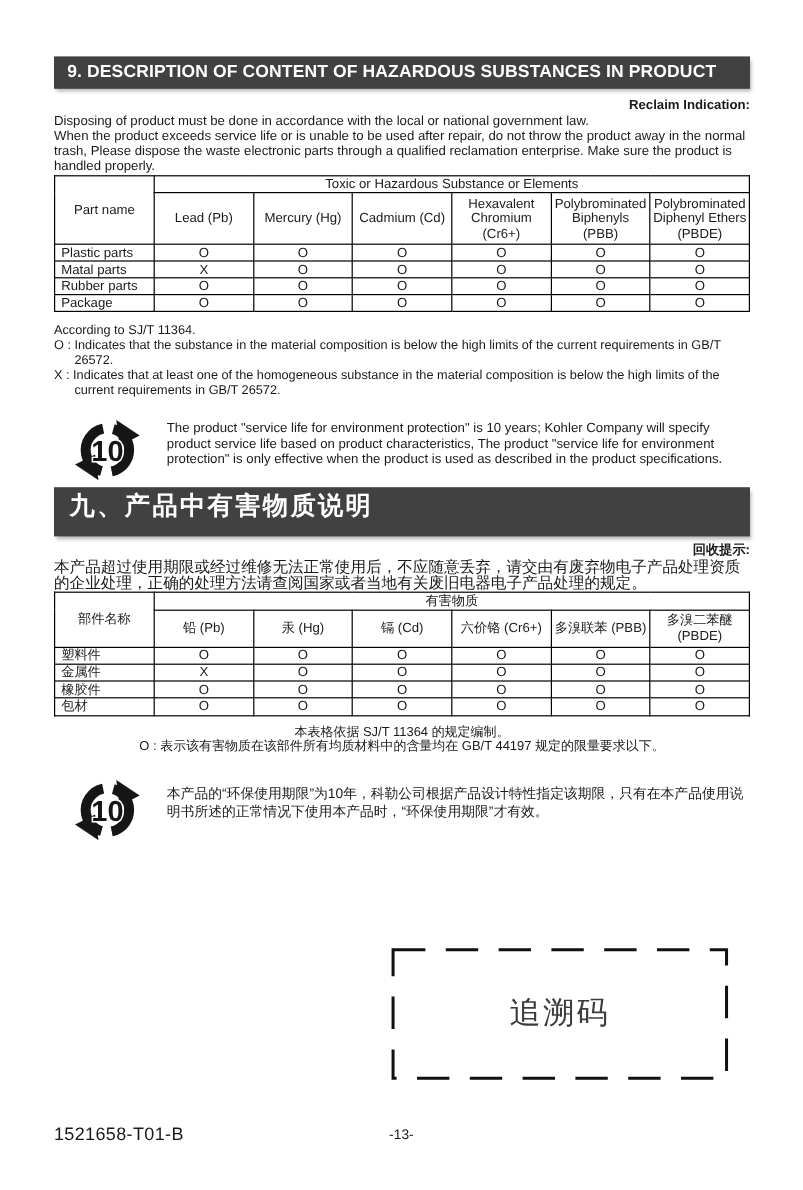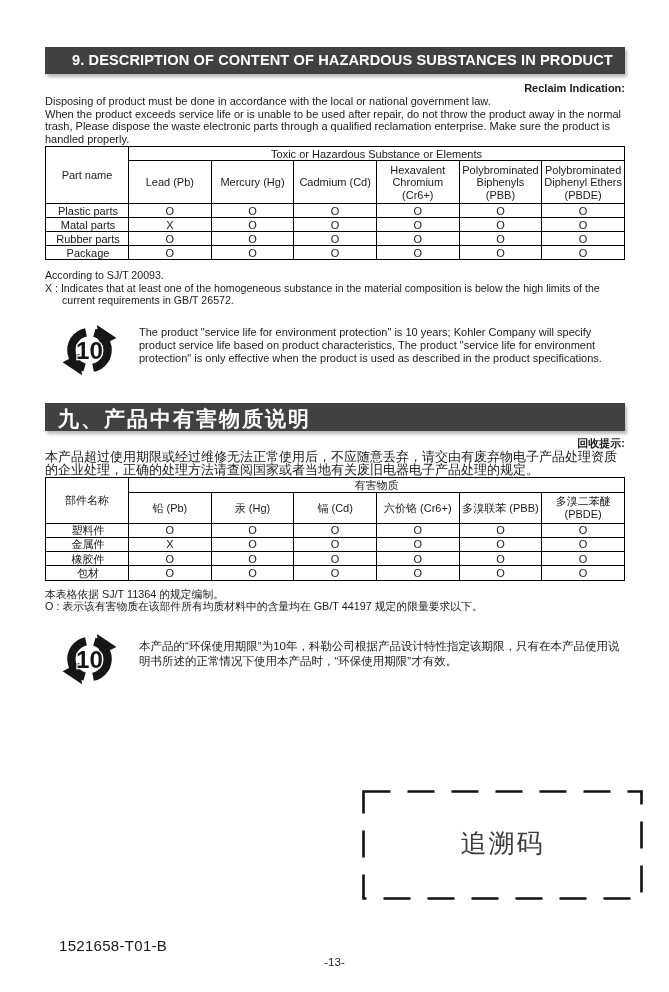--- a/index.html
+++ b/index.html
@@ -8,70 +8,70 @@
     font-family:"Liberation Sans","DejaVu Sans",sans-serif;
     color:#1a1a1a;
     -webkit-font-smoothing:antialiased;
   }
   .page { position:relative; box-sizing:border-box; width:669px; height:992px;
           padding:47px 44px 0 45px; }
 
   
   .bar { background:var(--bar-color,#414141); color:#ffffff; font-weight:bold;
          box-shadow:2px 3px 3px rgba(0,0,0,0.28); }
-  .bar-en { height:27px; line-height:27px; font-size:14.6px; padding-left:27px;
+  .bar-en { height:27px; line-height:27px; font-size:14.6px; padding-left:11px;
             letter-spacing:0.1px; margin-bottom:8px; white-space:nowrap; overflow:hidden; }
-  .bar-zh { height:28px; line-height:32px; font-size:21px; padding-left:13px;
-            letter-spacing:2px; margin:23px 0 0 0; }
+  .bar-zh { height:41px; line-height:32px; font-size:21px; padding-left:13px;
+            letter-spacing:2px; margin:1px 0 0 0; }
 
   .h-small { font-weight:bold; font-size:11px; line-height:13px;text-align:right; }
   p.body { margin:0; font-size:11px; line-height:12.6px; }
   p.body-zh { margin:0; font-size:13px; line-height:13px; }
 
   
   table.subst { border-collapse:collapse; table-layout:fixed; width:580px;
                 margin-top:1px; font-size:11px; }
   table.subst td { border:1px solid #000; padding:0 3px; line-height:12.5px;
                    overflow:hidden; }
   table.subst .c { text-align:center; }
-  table.subst .pl { text-align:center; padding-left:5px;margin-left:24px; }
+  table.subst .pl { text-align:left; padding-left:5px;margin-left:24px; }
   .en-tbl .grp-row td { height:13px; }
   .en-tbl .colhead-row td { height:40px; vertical-align:middle; padding:1px 2px; }
   .en-tbl .data-row td { height:13px; }
   .zh-tbl .grp-row td { height:14px; }
   .zh-tbl .colhead-row td { height:28px; vertical-align:middle; padding:1px 2px; }
   .zh-tbl .data-row td { height:13.2px; }
 
   
   .notes { margin-top:9px; }
   .notes .note { font-size:10.6px; line-height:12.5px; padding-left:17px; text-indent:-17px; }
-  .notes-zh { margin-top:7px; }
+  .notes-zh { margin-top:7px;text-align:center; }
   .notes-zh .note { font-size:10.8px; line-height:12.6px; padding-left:18px; text-indent:-18px; }
 
   
   .logo-row { display:flex; align-items:flex-start; gap:17px; padding-left:12px; }
   .logo-row .rohs-logo { flex:0 0 auto; }
   .logo-row p { margin:4px 0 0 0; font-size:11px; line-height:13px; }
   .logo-row p.zh { font-size:11.5px; line-height:15px; margin-top:8px; }
   .lr1 { margin-top:15px; height:58px; }
   .lr2 { margin-top:18px; height:58px; }
 
   .mt-notes-gap { margin-top:6px; }
 
   
-  .trace-box { position:absolute; left:362px; top:790px; width:281px; height:110px; }
+  .trace-box { position:absolute; left:326px; top:790px; width:281px; height:110px; }
   .trace-box svg { position:absolute; left:0; top:0; }
   .trace-label { position:absolute; left:0; right:0; top:50%; transform:translateY(-54%);
                  text-align:center; font-size:26px; letter-spacing:2px; color:#3c3c3c;
                  font-weight:400; }
 
   
-  .footer-doc { position:absolute; left:45px; top:937px; font-size:15px; letter-spacing:0.3px;margin-left:14px; }
+  .footer-doc { position:absolute; left:45px; top:937px; font-size:15px; letter-spacing:0.3px; }
   .footer-page { position:absolute; left:0; width:669px; top:940px; text-align:center;
-                 font-size:11.5px;margin-top:16px; }
+                 font-size:11.5px; }
 </style>
 </head>
 <body>
 
 <div class="page">
 
   <div class="bar bar-en">
     <span>9. DESCRIPTION OF CONTENT OF HAZARDOUS SUBSTANCES IN PRODUCT</span>
   </div>
 
@@ -135,21 +135,22 @@
         <td class="c">O</td>
         <td class="c">O</td>
         <td class="c">O</td>
         <td class="c">O</td>
         <td class="c">O</td>
       </tr>
     </tbody>
   </table>
 
   <div class="notes">
-    <div class="note">According to SJ/T 20093.</div>
+    <div class="note">According to SJ/T 11364.</div>
+    <div class="note">O : Indicates that the substance in the material composition is below the high limits of the current requirements in GB/T 26572.</div>
     <div class="note">X : Indicates that at least one of the homogeneous substance in the material composition is below the high limits of the current requirements in GB/T 26572.</div>
   </div>
 
   <div class="logo-row lr1">
     <svg class="rohs-logo" viewBox="0 0 70 62" width="65" height="58">
       <circle cx="35" cy="30" r="19.5" fill="none" stroke="#161616" stroke-width="9"></circle>
       <polygon points="35,30 27,-10 46,-9" fill="#ffffff"></polygon>
       <polygon points="35,30 43,70 24,69" fill="#ffffff"></polygon>
       <polygon points="43,3 46,26 64,17" fill="#161616"></polygon>
       <polygon points="27,57 24,34 6,43" fill="#161616"></polygon>

